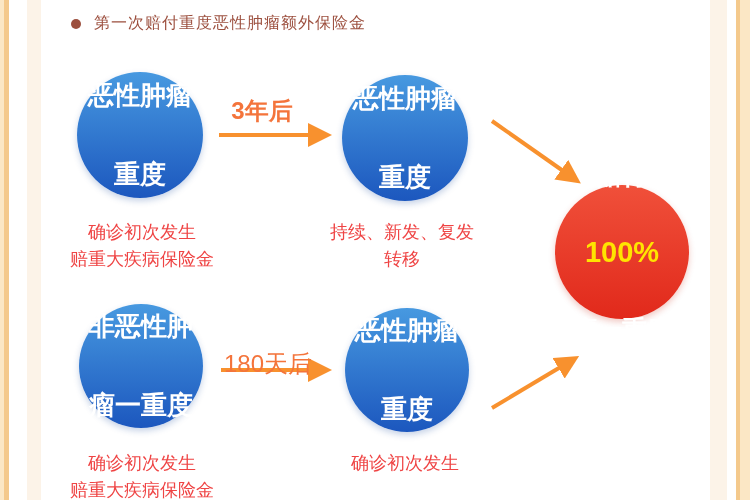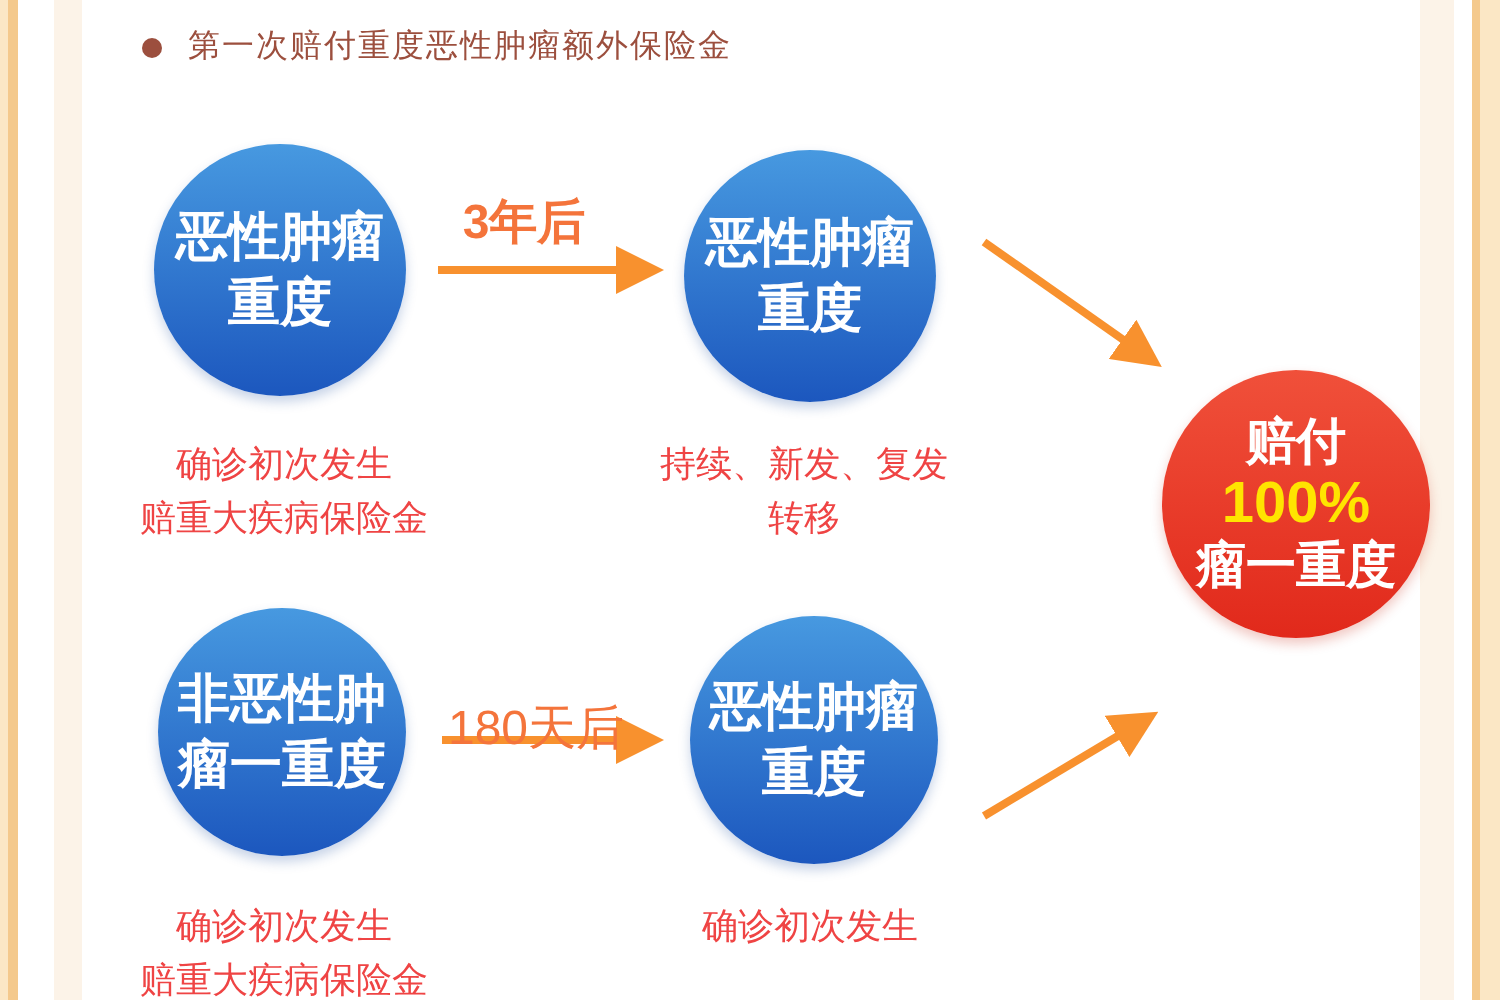--- a/index.html
+++ b/index.html
@@ -21,39 +21,39 @@
 
   .card { position:absolute; left:41px; top:0; width:669px; height:500px; background:#ffffff; }
 
   .title-row { position:absolute; left:71px; top:13px; display:flex; align-items:center; }
   .bullet { width:10px; height:10px; border-radius:50%; background:#9C4F3E; margin-right:13px; flex:0 0 auto; }
   .page-title { color:#9C4F3E; font-size:16px; font-weight:normal; letter-spacing:1px; white-space:nowrap; }
 
   .circle {
     position:absolute; border-radius:50%;
     display:flex; flex-direction:column; align-items:center; justify-content:center;
-    text-align:center; color:#ffffff; font-weight:bold;
+    text-align:center; color:#ffffff; font-weight:bold;gap:46px;
   }
   .circle.blue {
     background:linear-gradient(180deg,#4799E0 0%,#1C57BE 100%);
     font-size:26px; line-height:33px;
     box-shadow:0 3px 6px rgba(30,80,160,0.25);
   }
   .circle.red {
     background:linear-gradient(180deg,#F0503A 0%,#E1291B 100%);
     font-size:25px; line-height:31px;
     box-shadow:0 3px 6px rgba(200,40,20,0.25);
   }
   .circle.red .pct { color:#FFE400; font-size:29px; }
 
   #c-r1-start { left:77px;  top:72px;  width:126px; height:126px; }
   #c-r1-mid   { left:342px; top:75px;  width:126px; height:126px; }
   #c-r2-start { left:79px;  top:304px; width:124px; height:124px; }
   #c-r2-mid   { left:345px; top:308px; width:124px; height:124px; }
-  #c-result   { left:581px; top:185px; width:134px; height:134px; }
+  #c-result   { left:555px; top:185px; width:134px; height:134px; }
 
   .arrow-label {
     position:absolute; width:120px; text-align:center;
     color:#F4743B; font-size:24px; white-space:nowrap;
   }
   #lbl-r1 { left:202px; top:95px;font-weight:bold; }
   #lbl-r2 { left:208px; top:332px;margin-top:16px; }
 
   .caption {
     position:absolute; width:220px; text-align:center;

